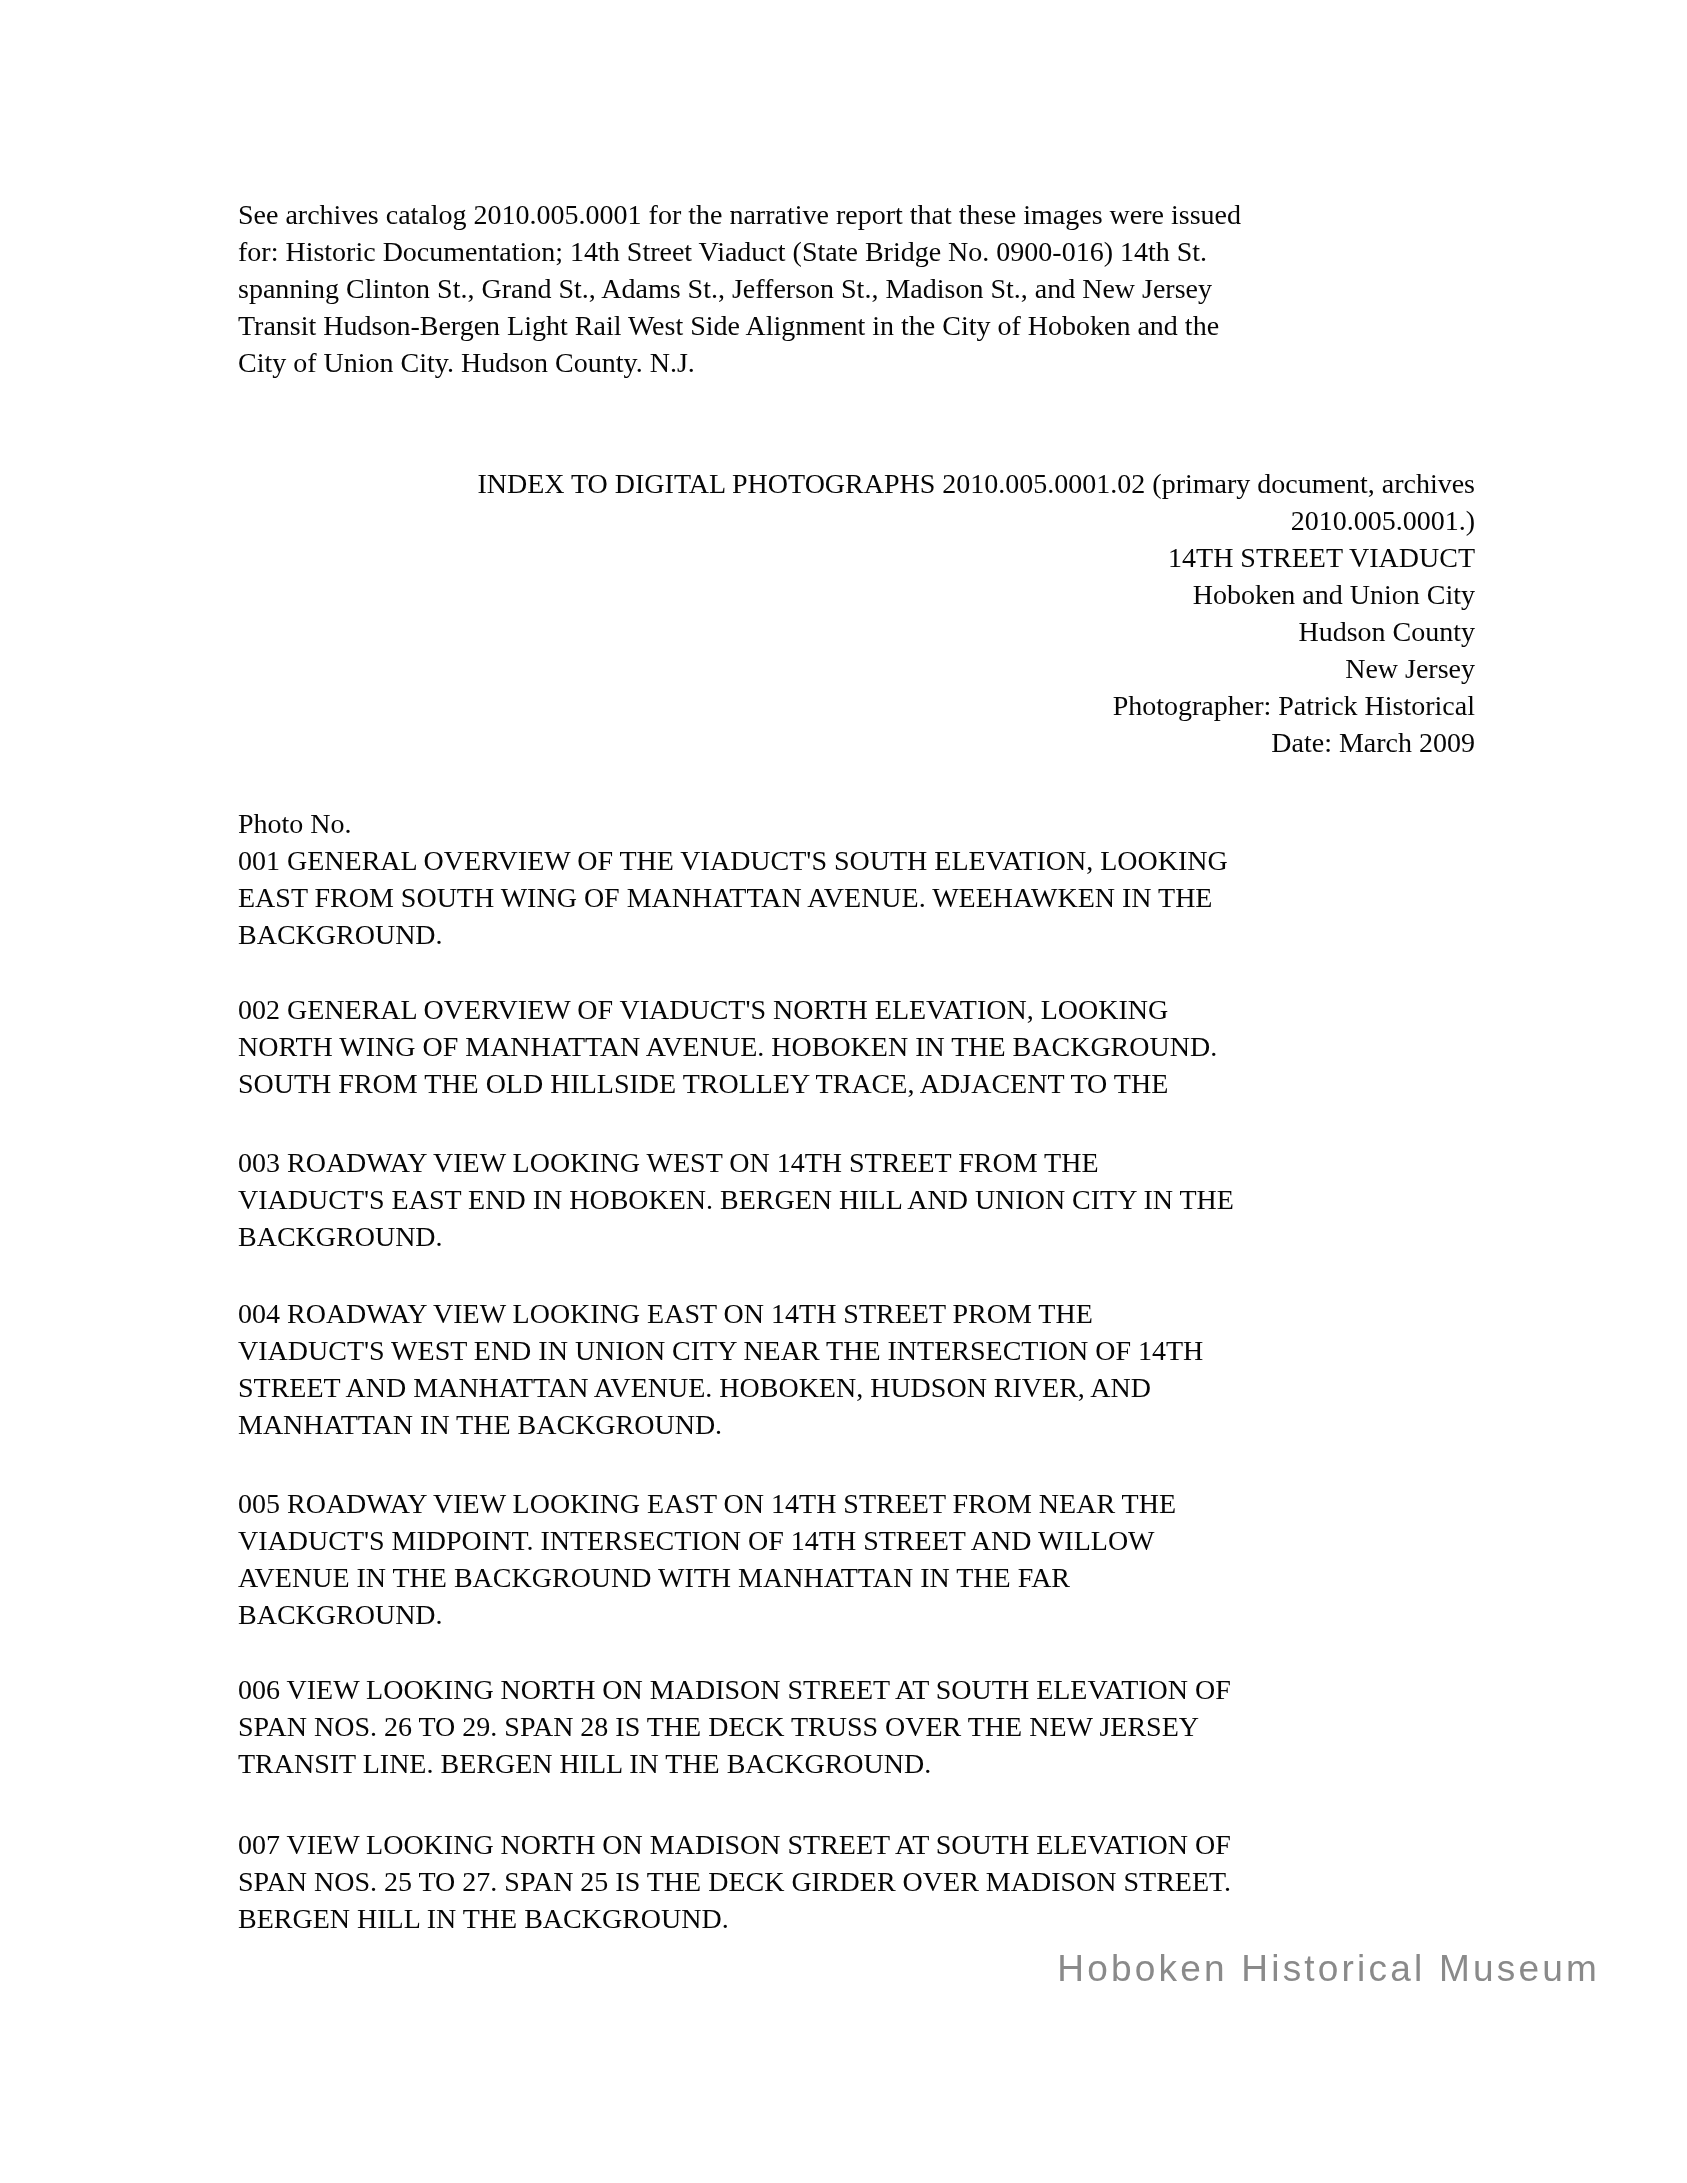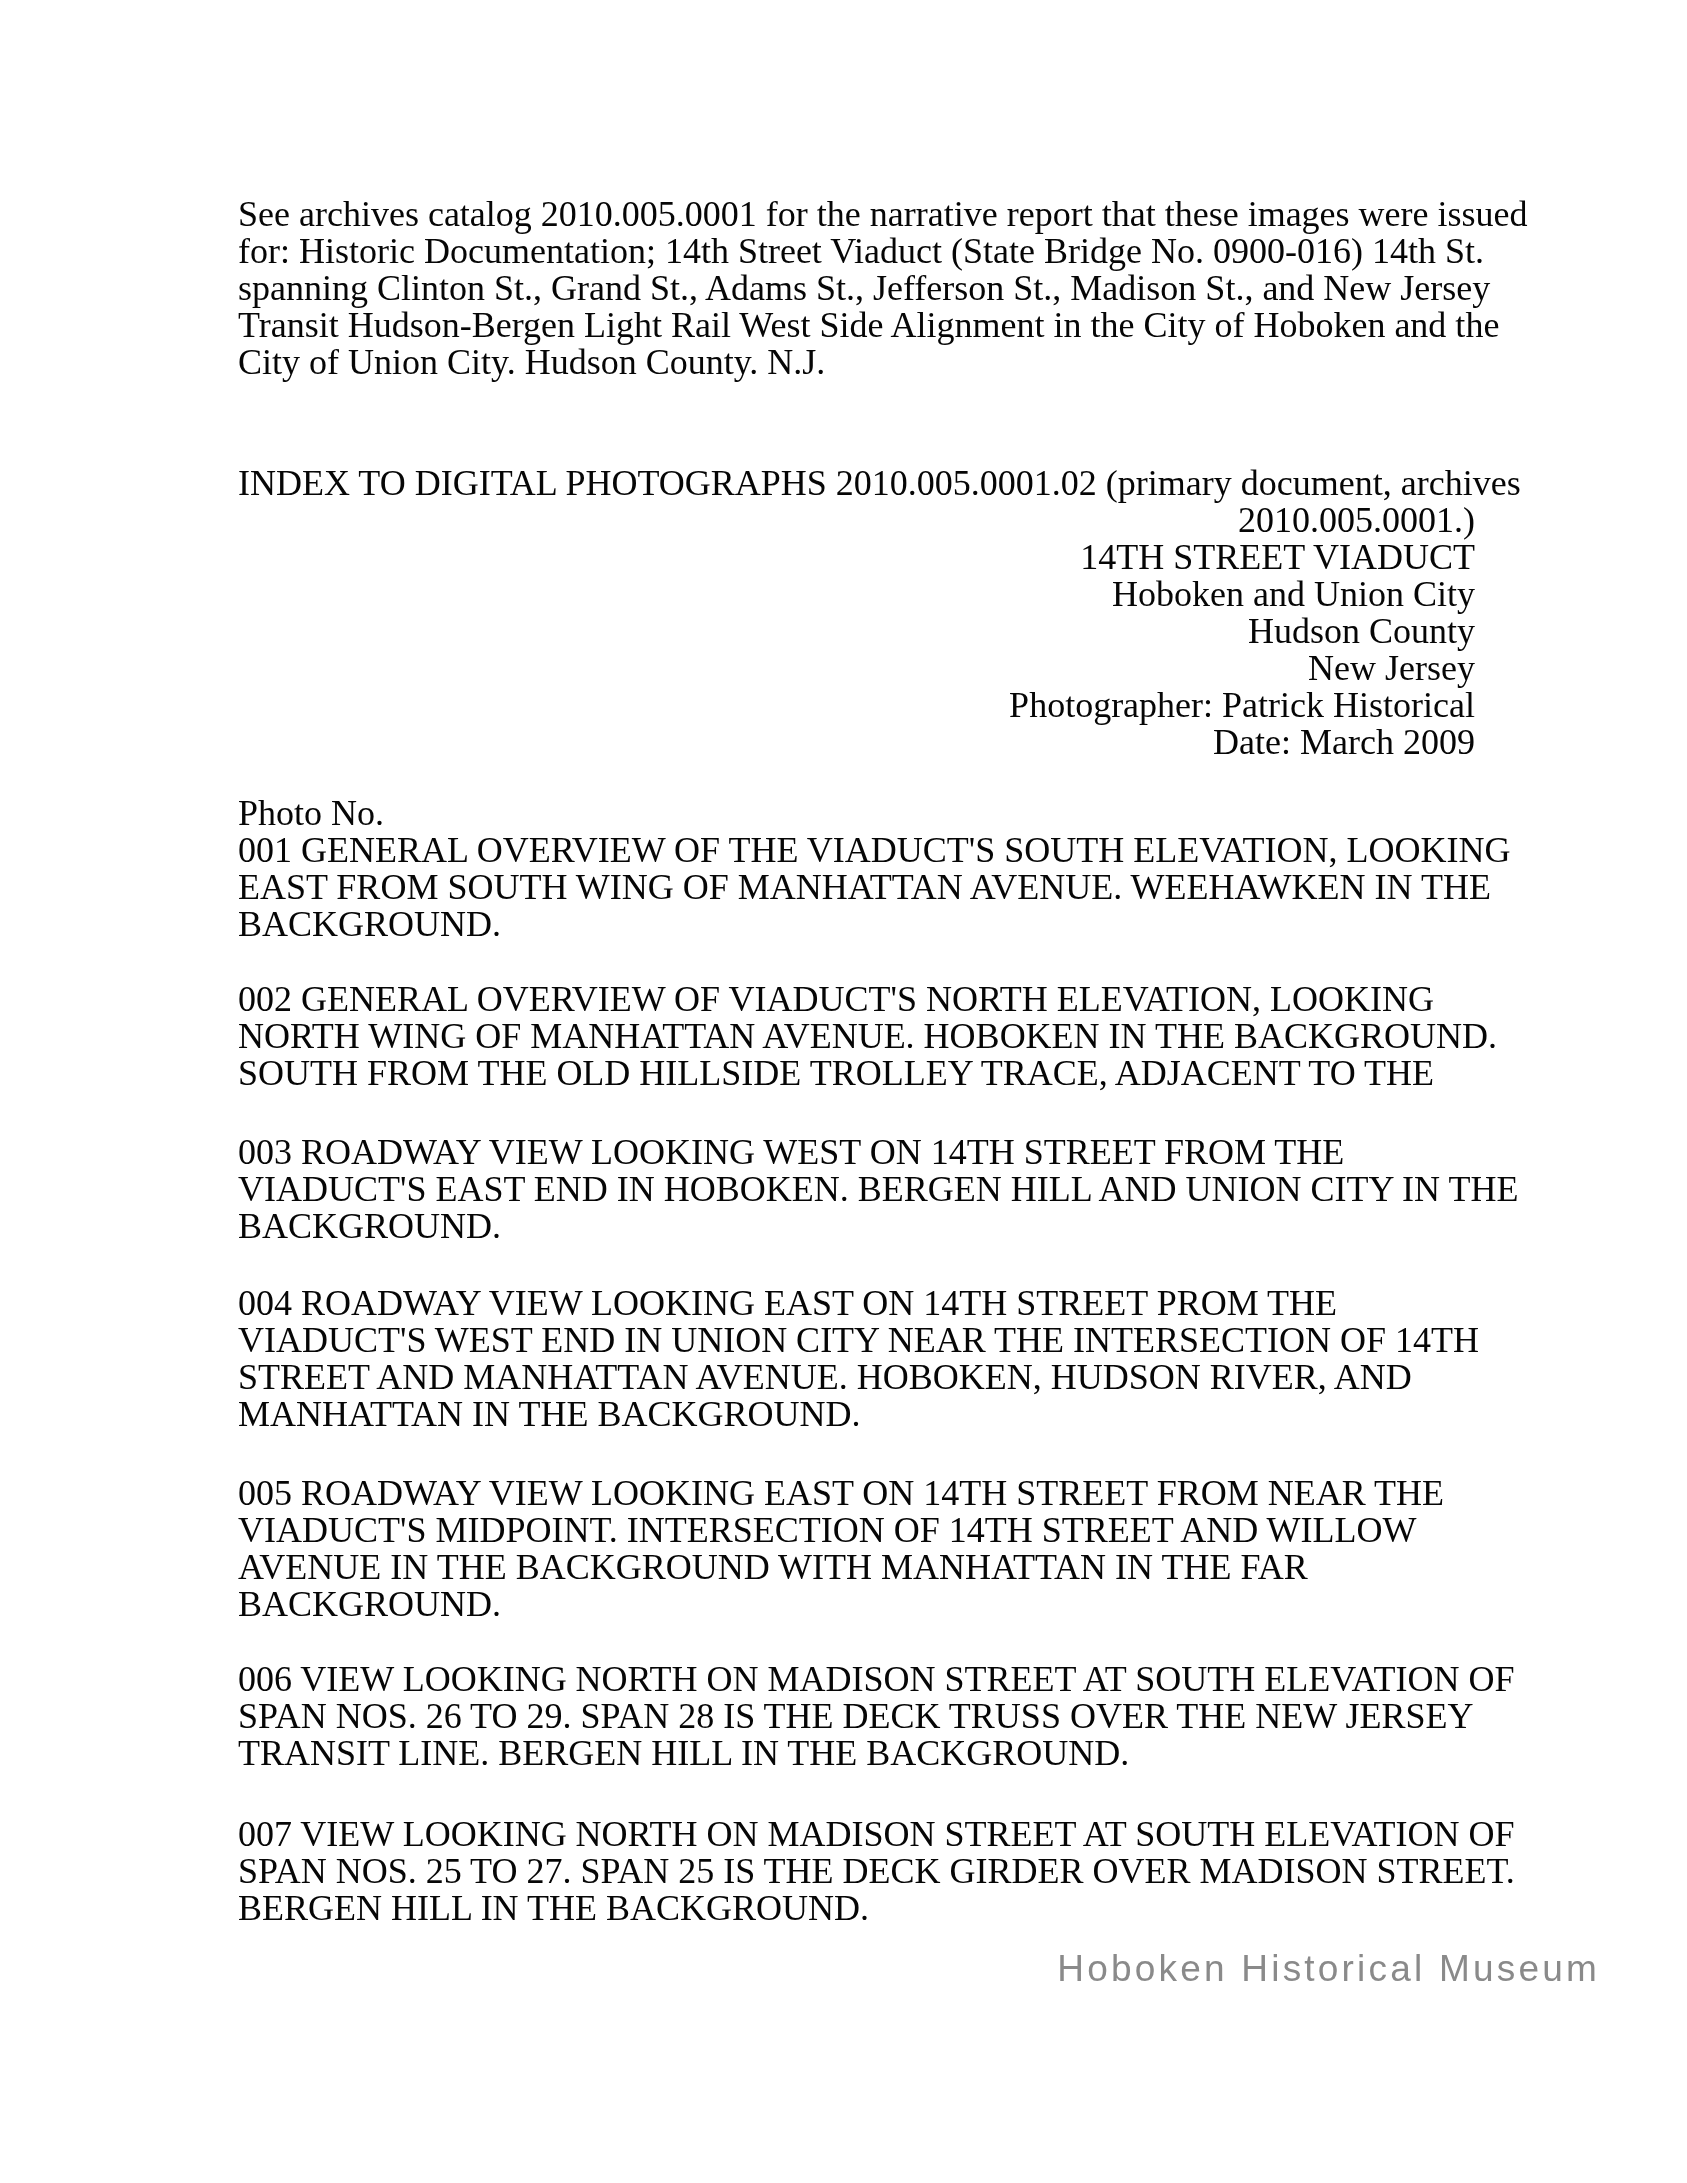--- a/index.html
+++ b/index.html
@@ -13,21 +13,21 @@
       height: 2183px;
       background: #ffffff;
       overflow: hidden;
     }
     .content {
       position: absolute;
       left: 238px;
       top: 196px;
       width: 1237px;
       font-family: "Liberation Serif", serif;
-      font-size: 36px;
+      font-size: 28px;
       line-height: 37px;
       color: #060606;
     }
     .block { margin: 0; padding: 0; }
     .line { white-space: nowrap; }
     .gap-after-intro { margin-top: 84px; text-align: right; }
     .footer-watermark {
       position: absolute;
       top: 1948px;
       right: 87px;
@@ -56,21 +56,21 @@
       <div class="line">INDEX TO DIGITAL PHOTOGRAPHS 2010.005.0001.02 (primary document, archives</div>
       <div class="line">2010.005.0001.)</div>
       <div class="line">14TH STREET VIADUCT</div>
       <div class="line">Hoboken and Union City</div>
       <div class="line">Hudson County</div>
       <div class="line">New Jersey</div>
       <div class="line">Photographer: Patrick Historical</div>
       <div class="line">Date: March 2009</div>
     </div>
 
-    <div class="block" style="margin-top:34px">
+    <div class="block" style="margin-top:44px">
       <div class="line">Photo No.</div>
       <div class="line">001 GENERAL OVERVIEW OF THE VIADUCT'S SOUTH ELEVATION, LOOKING</div>
       <div class="line">EAST FROM SOUTH WING OF MANHATTAN AVENUE. WEEHAWKEN IN THE</div>
       <div class="line">BACKGROUND.</div>
     </div>
 
     <div class="block" style="margin-top:38px">
       <div class="line">002 GENERAL OVERVIEW OF VIADUCT'S NORTH ELEVATION, LOOKING</div>
       <div class="line">NORTH WING OF MANHATTAN AVENUE. HOBOKEN IN THE BACKGROUND.</div>
       <div class="line">SOUTH FROM THE OLD HILLSIDE TROLLEY TRACE, ADJACENT TO THE</div>

